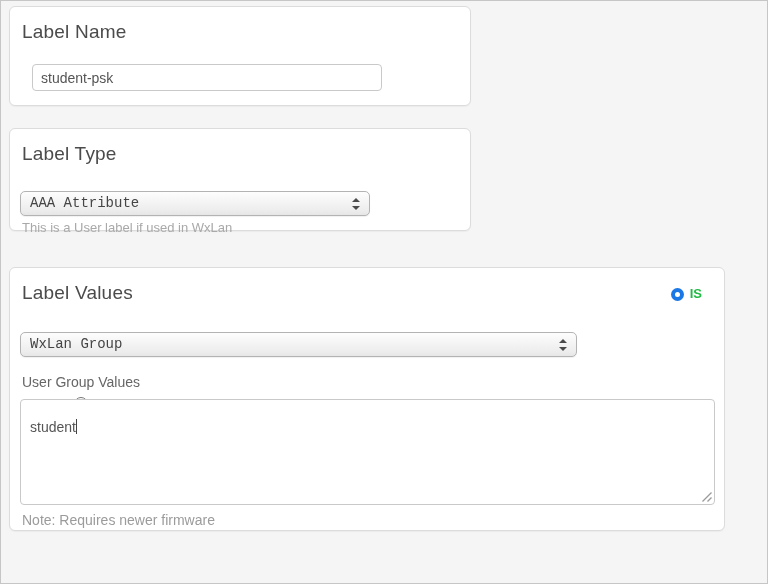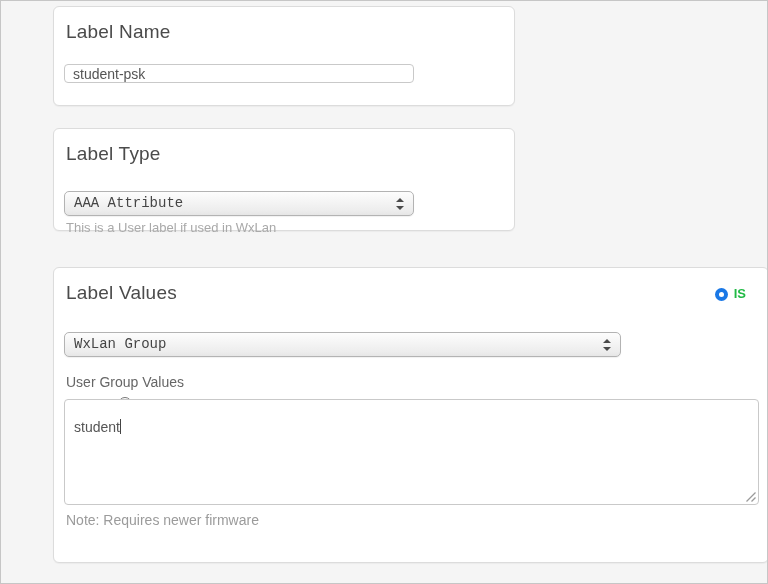--- a/index.html
+++ b/index.html
@@ -11,40 +11,39 @@
     border:1px solid #c6c6c6;
     box-sizing:border-box;
     overflow:hidden;
   }
 
   .card {
     position:absolute; background:#ffffff;
     border:1px solid #dcdcdc; border-radius:6px;
     box-shadow:0 1px 1px rgba(0,0,0,0.04);
     box-sizing:border-box;
-    margin-left:44px;
   }
   #card-label-name  { left:8px; top:5px;   width:462px; height:100px; }
   #card-label-type  { left:8px; top:127px; width:462px; height:103px; }
-  #card-label-values{ left:8px; top:266px; width:716px; height:296px; }
+  #card-label-values{ left:8px; top:266px; width:716px; height:264px; }
 
   .card-title {
     position:absolute; left:12px; top:14px;
     font-size:19px; color:#4b4b4b; letter-spacing:0.2px;
   }
 
   .text-input {
     position:absolute; box-sizing:border-box;
     border:1px solid #c9c9c9; border-radius:4px;
     background:#fff; outline:none;
     font-family:"Liberation Sans", sans-serif;
     font-size:14px; color:#555;
     padding:0 8px;
   }
-  #label-name-input { left:10px; top:57px; width:350px; height:19px; }
+  #label-name-input { left:22px; top:57px; width:350px; height:27px; }
 
   .select {
     position:absolute; box-sizing:border-box;
     border:1px solid #b3b3b3; border-radius:5px;
     background:linear-gradient(to bottom, #fdfdfd 0%, #ededed 80%, #e6e6e6 100%);
     box-shadow:0 1px 1px rgba(0,0,0,0.06);
     font-size:14px; color:#454545;
     padding:0 26px 0 9px;
     cursor:default; white-space:nowrap; overflow:hidden;
   }

